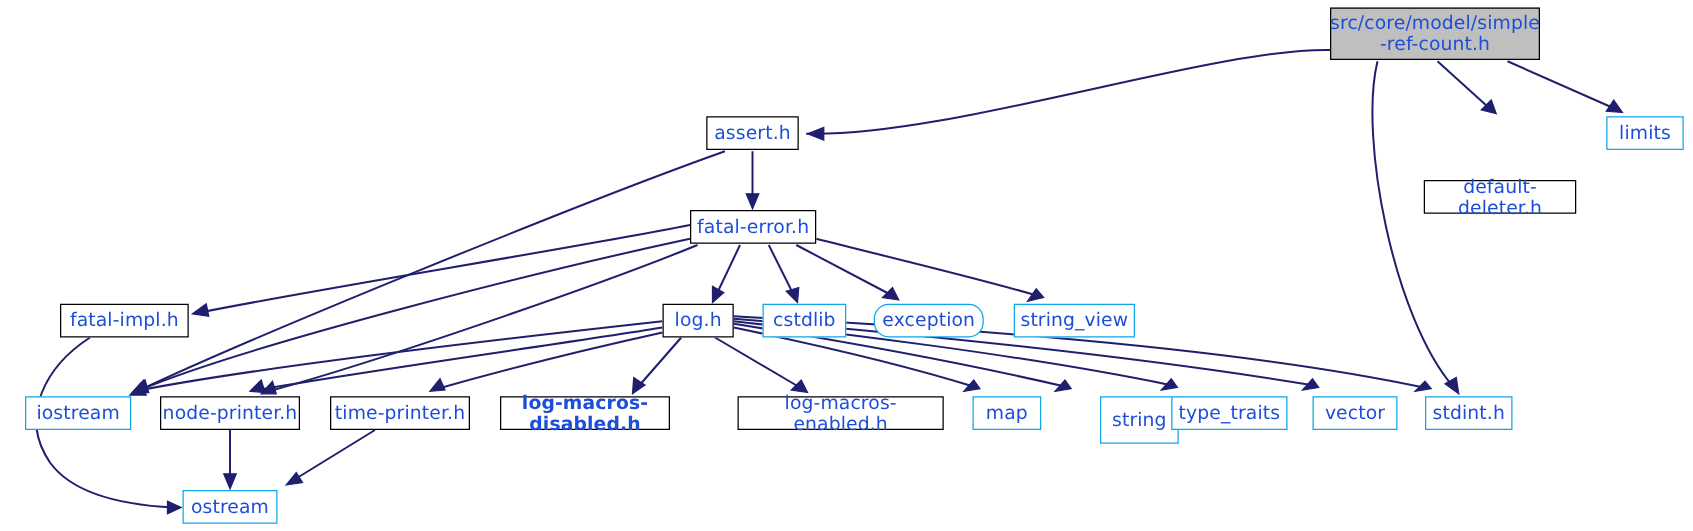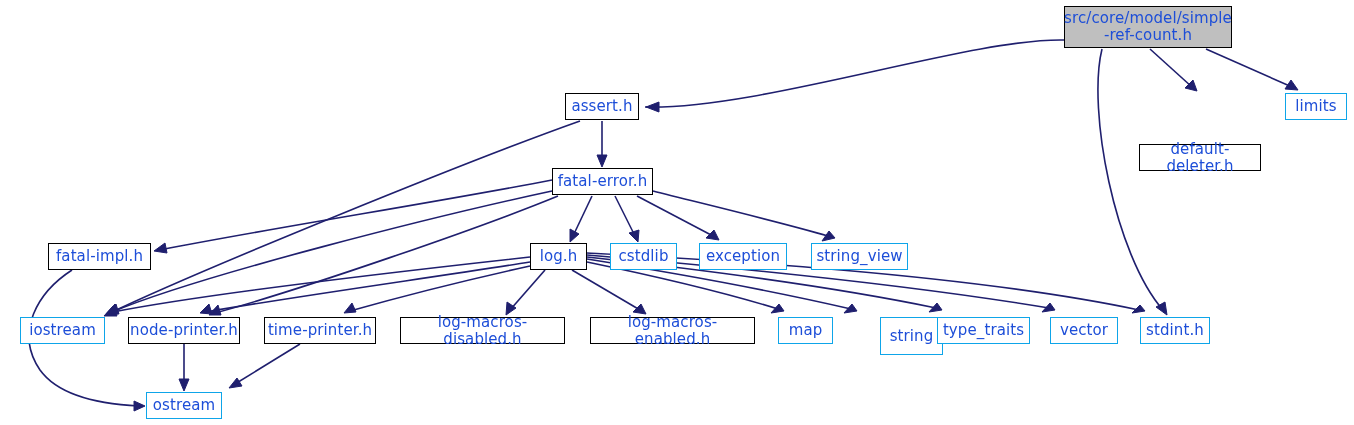--- a/index.html
+++ b/index.html
@@ -170,26 +170,26 @@
   <div id="nodes-layer">
       <div class="node-box kind-root" style="left: 1064px; top: 6px; width: 168px; height: 42px;">src/core/model/simple
 -ref-count.h</div>
       <div class="node-box kind-local" style="left: 1139px; top: 104px; width: 122px; height: 27px; margin-top: 40px;">default-deleter.h</div>
       <div class="node-box kind-system" style="left: 1285px; top: 93px; width: 62px; height: 27px;">limits</div>
       <div class="node-box kind-local" style="left: 565px; top: 93px; width: 74px; height: 27px;">assert.h</div>
       <div class="node-box kind-local" style="left: 552px; top: 168px; width: 101px; height: 27px;">fatal-error.h</div>
       <div class="node-box kind-local" style="left: 48px; top: 243px; width: 103px; height: 27px;">fatal-impl.h</div>
       <div class="node-box kind-local" style="left: 530px; top: 243px; width: 57px; height: 27px;">log.h</div>
       <div class="node-box kind-system" style="left: 610px; top: 243px; width: 67px; height: 27px;">cstdlib</div>
-      <div class="node-box kind-system" style="left: 699px; top: 243px; width: 88px; height: 27px;">exception</div>
+      <div class="node-box kind-system" style="left: 699px; top: 243px; width: 88px; height: 27px; border-radius: 12px;">exception</div>
       <div class="node-box kind-system" style="left: 811px; top: 243px; width: 97px; height: 27px;">string_view</div>
       <div class="node-box kind-system" style="left: 20px; top: 317px; width: 85px; height: 27px;">iostream</div>
       <div class="node-box kind-local" style="left: 128px; top: 317px; width: 112px; height: 27px;">node-printer.h</div>
       <div class="node-box kind-local" style="left: 264px; top: 317px; width: 112px; height: 27px;">time-printer.h</div>
-      <div class="node-box kind-local" style="left: 400px; top: 317px; width: 165px; height: 27px;">log-macros-disabled.h</div>
+      <div class="node-box kind-local" style="left: 400px; top: 317px; width: 136px; height: 27px; font-weight: bold;">log-macros-disabled.h</div>
       <div class="node-box kind-local" style="left: 590px; top: 317px; width: 165px; height: 27px;">log-macros-enabled.h</div>
       <div class="node-box kind-system" style="left: 778px; top: 317px; width: 55px; height: 27px;">map</div>
       <div class="node-box kind-system" style="left: 880px; top: 317px; width: 63px; height: 38px;">string</div>
       <div class="node-box kind-system" style="left: 937px; top: 317px; width: 93px; height: 27px;">type_traits</div>
       <div class="node-box kind-system" style="left: 1050px; top: 317px; width: 68px; height: 27px;">vector</div>
       <div class="node-box kind-system" style="left: 1140px; top: 317px; width: 70px; height: 27px;">stdint.h</div>
       <div class="node-box kind-system" style="left: 146px; top: 392px; width: 76px; height: 27px;">ostream</div>
     </div>
 </div>
 

